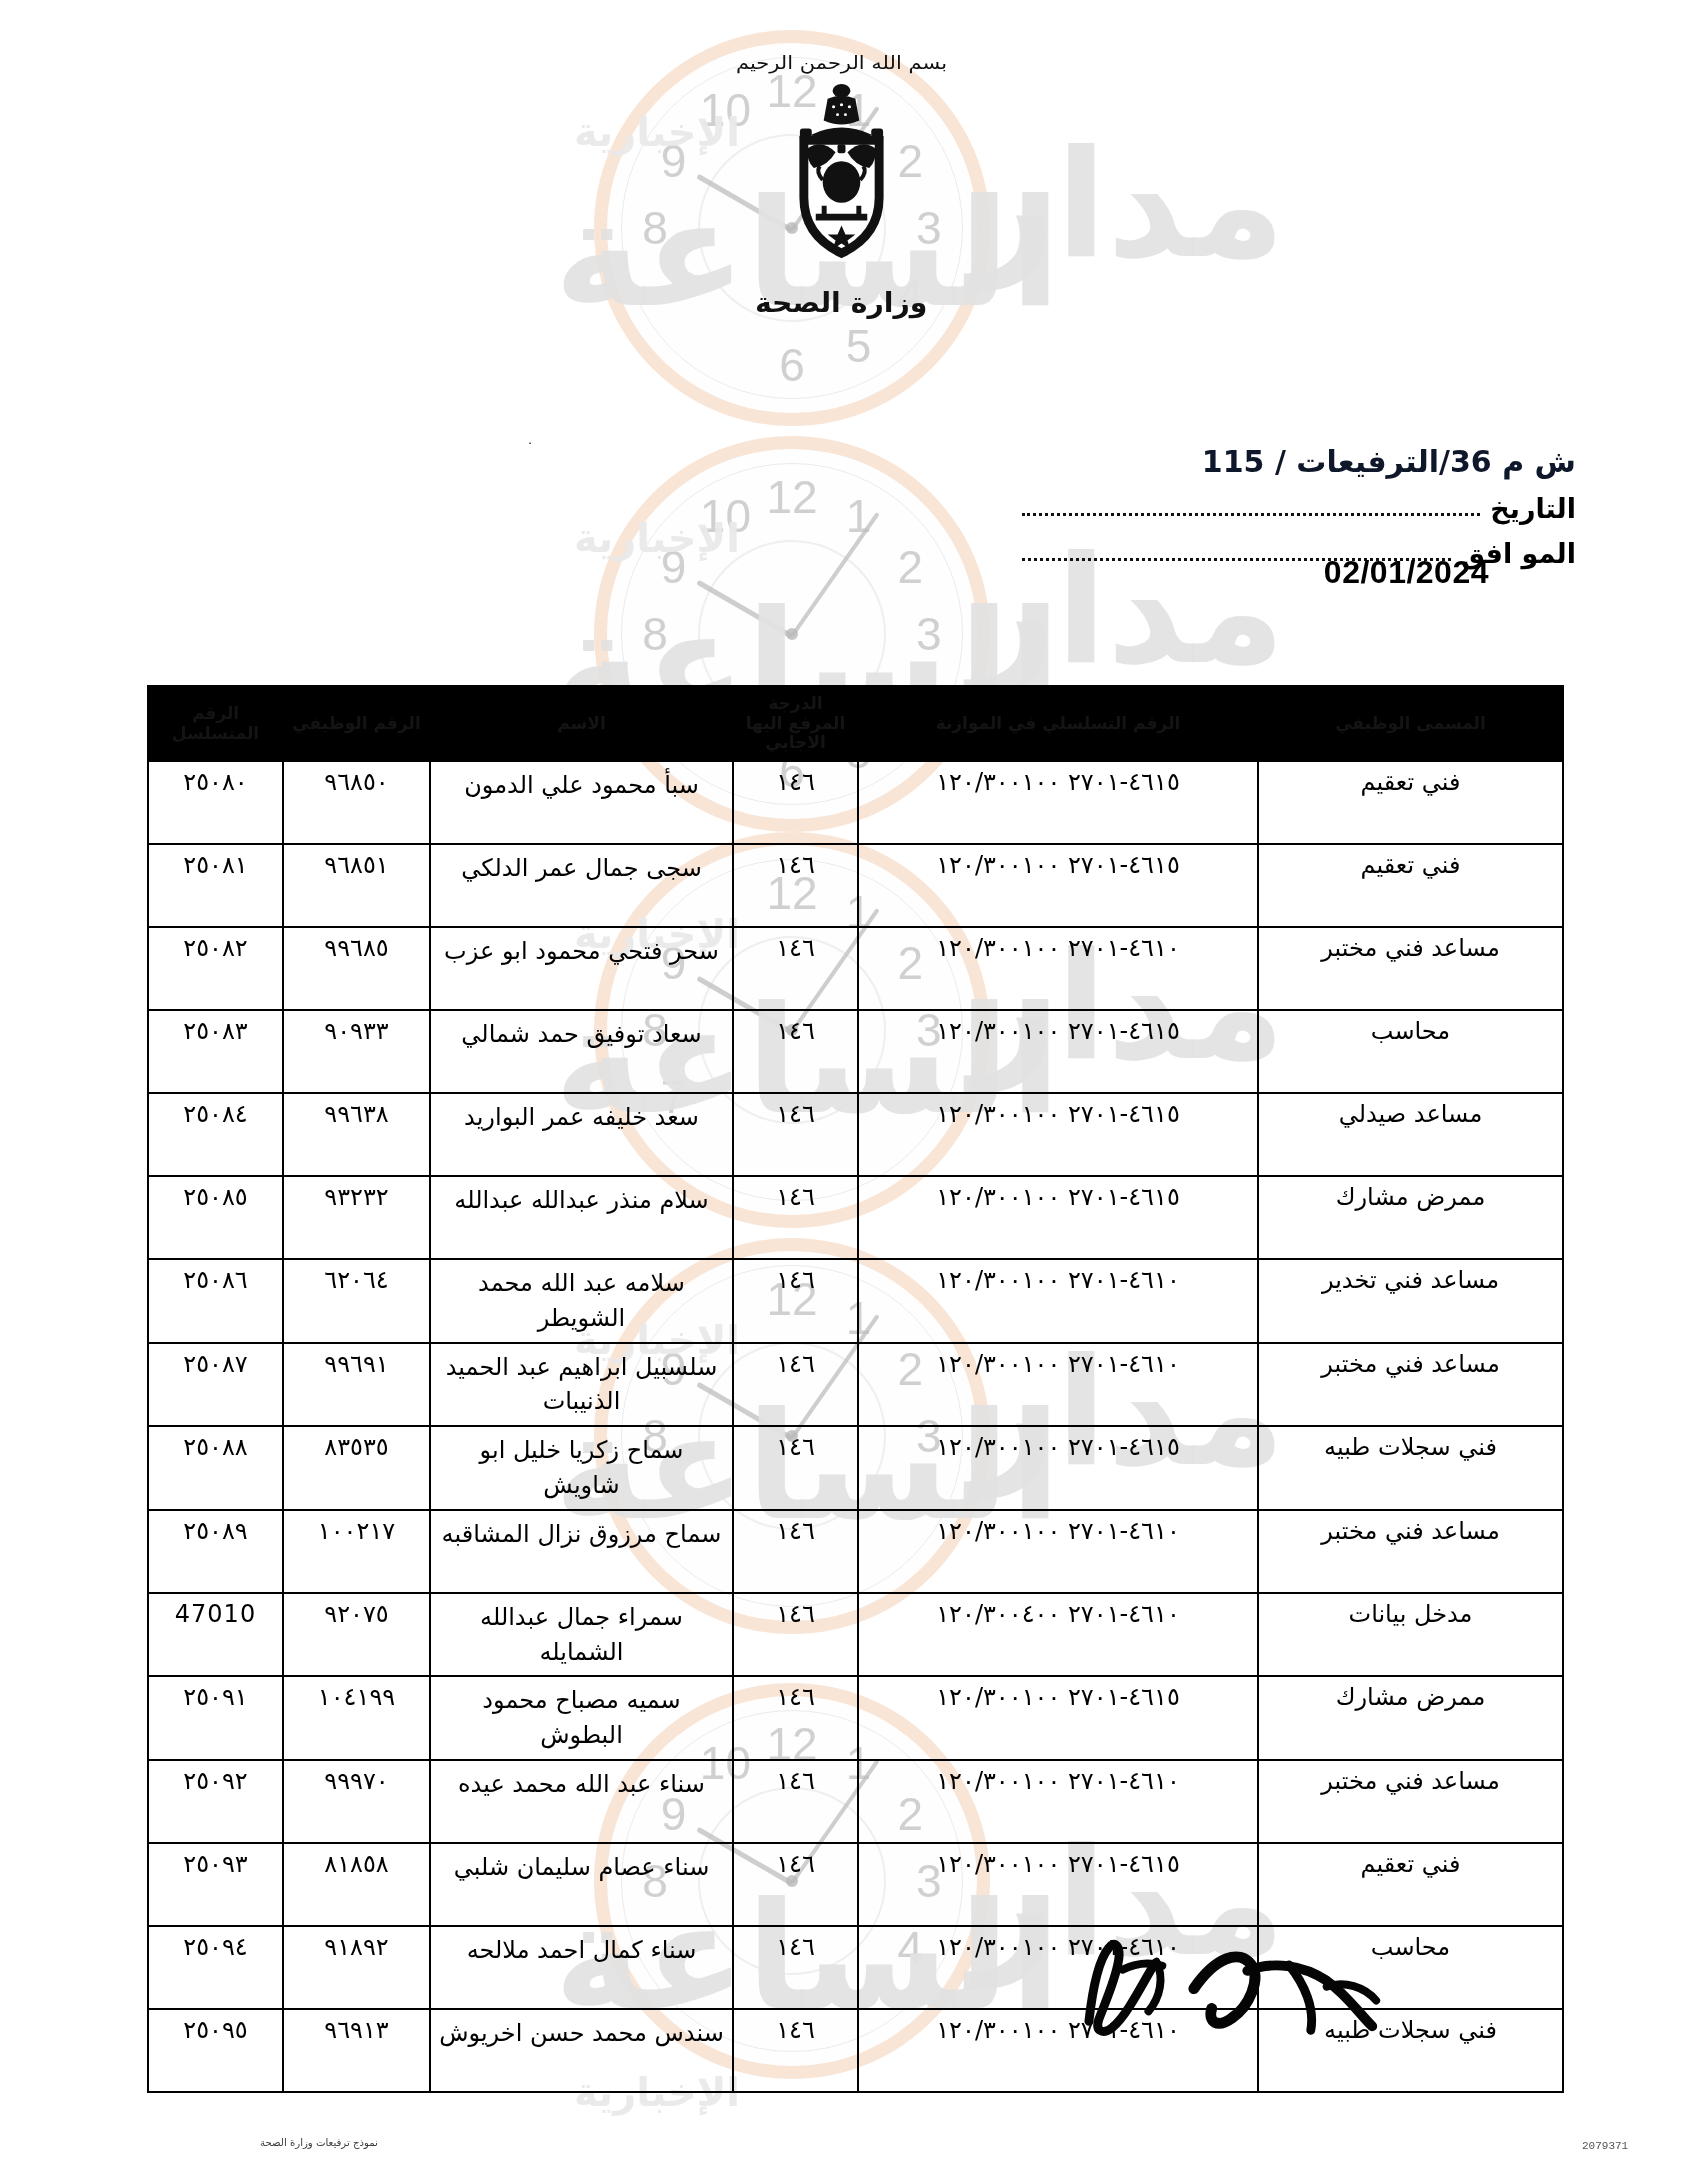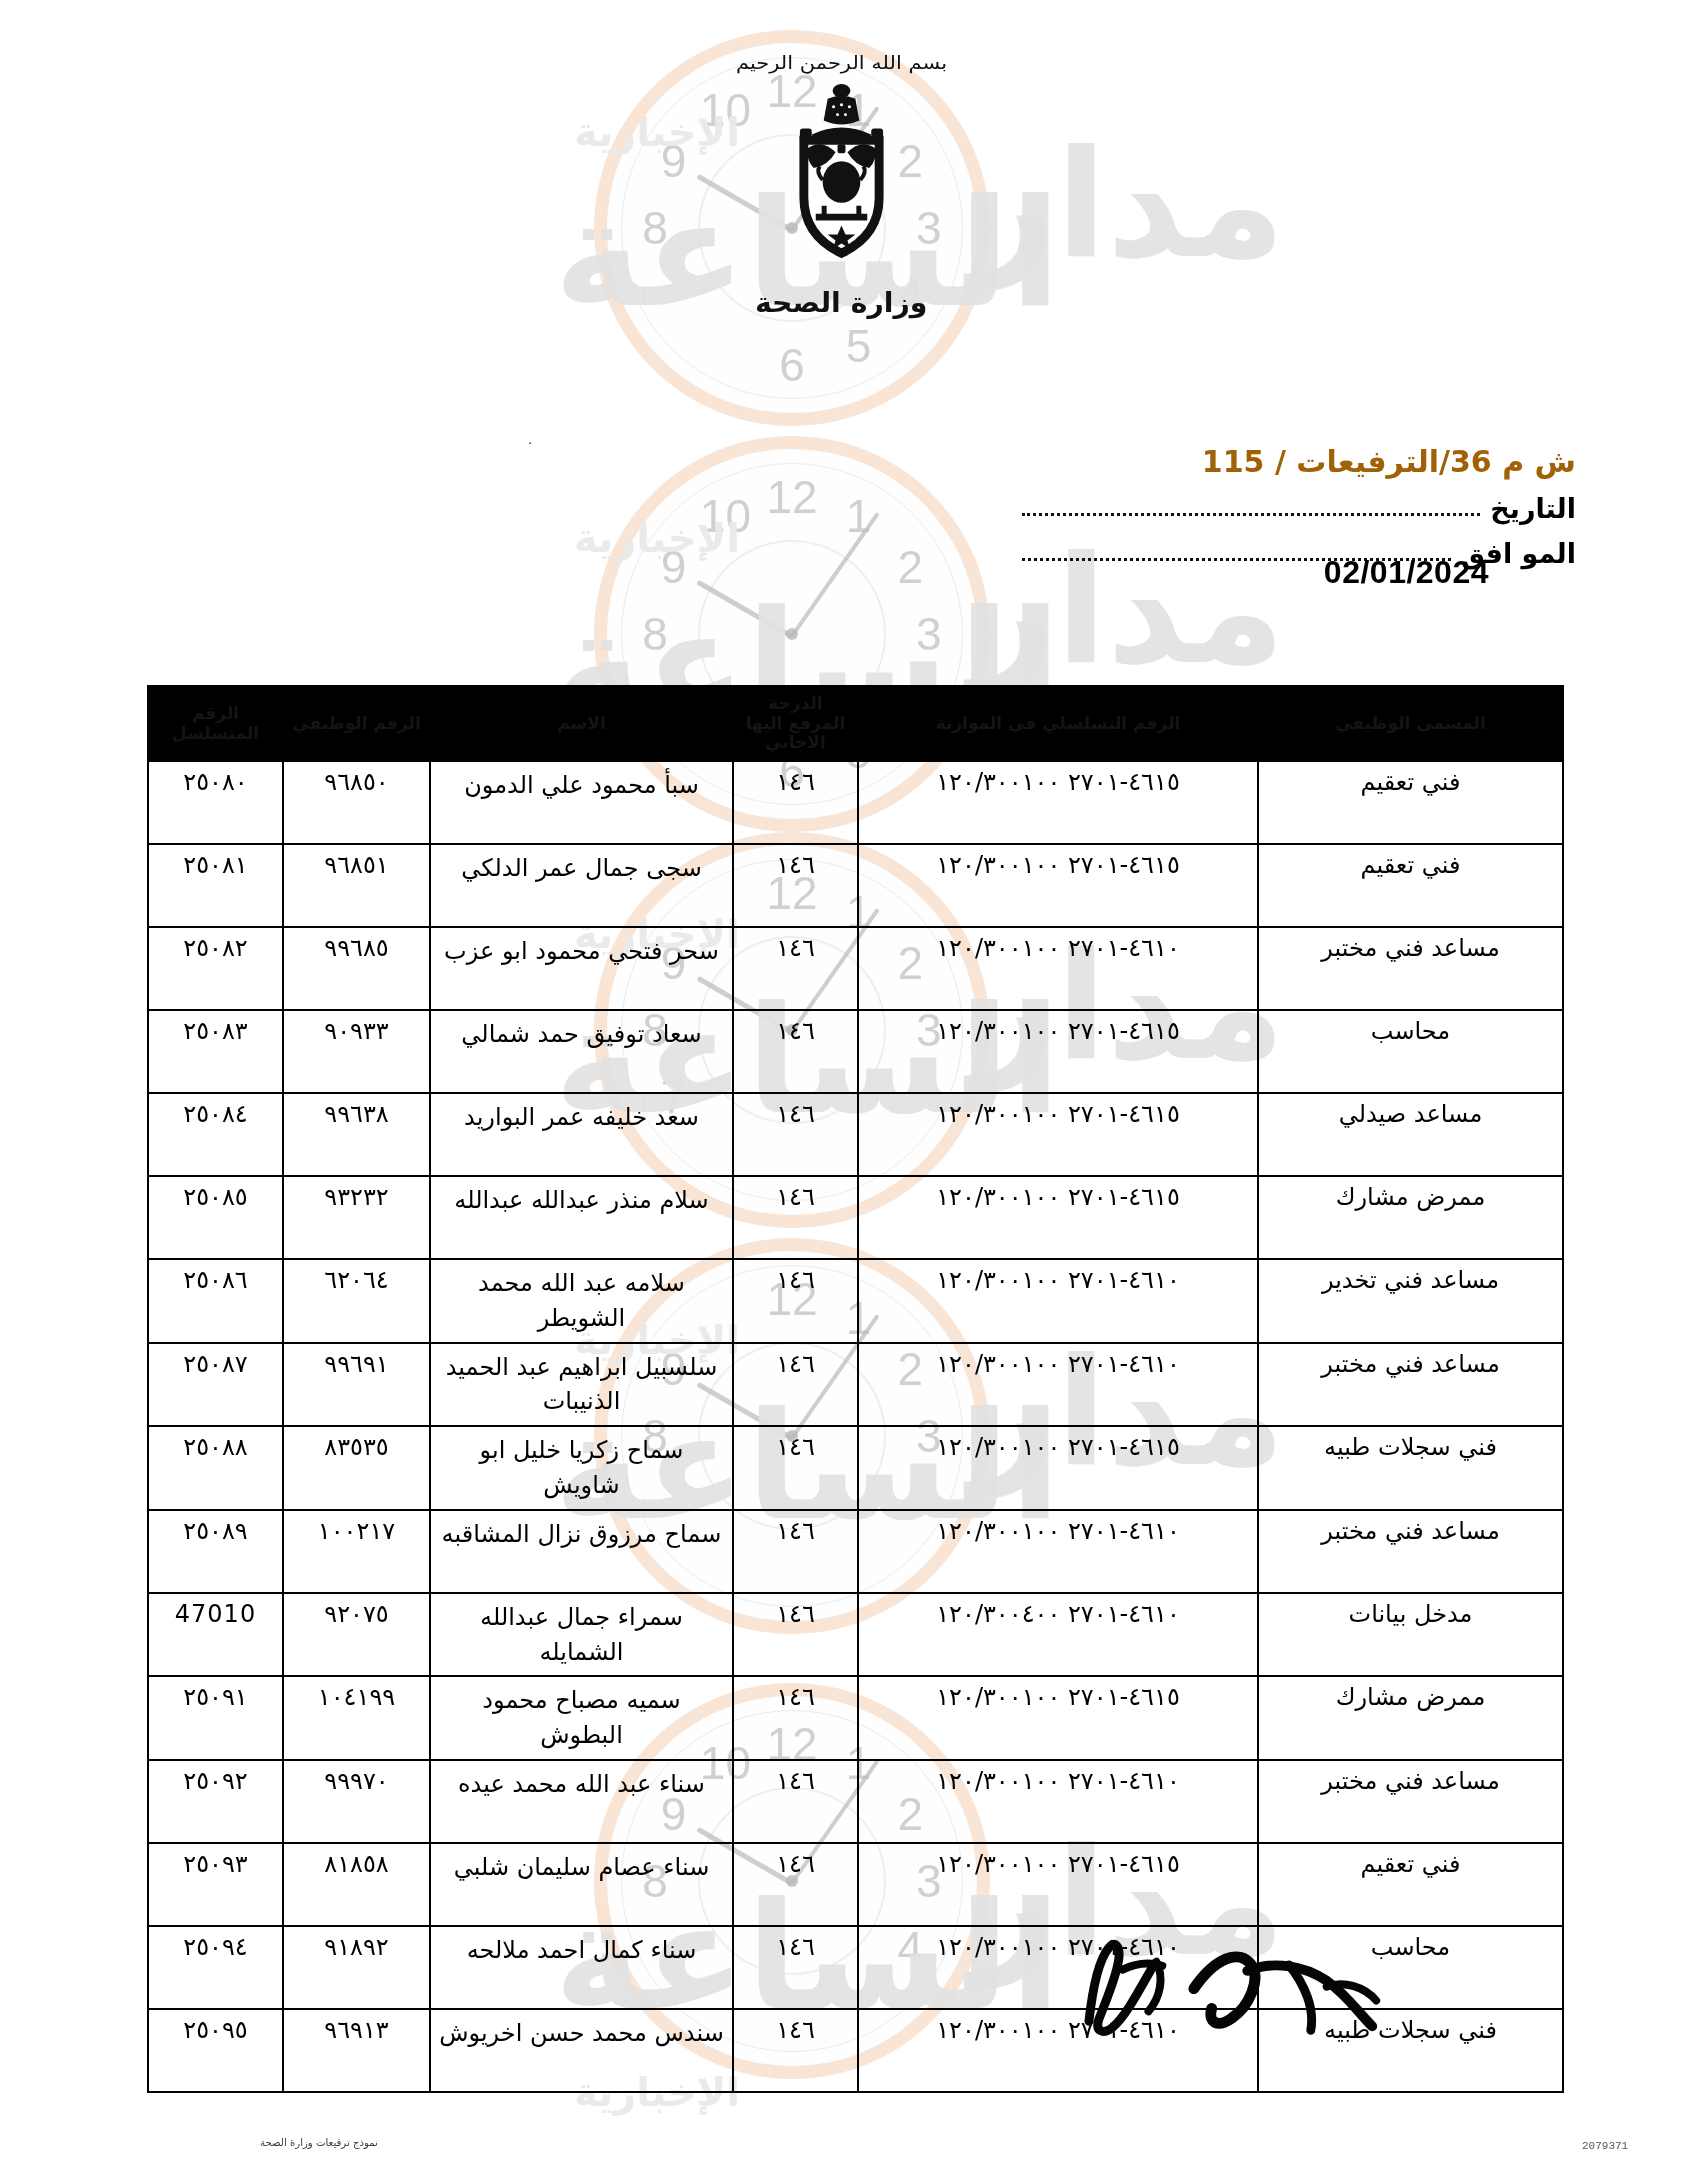--- a/index.html
+++ b/index.html
@@ -80,21 +80,21 @@
   .tiny-dot{
     position:absolute;left:528px;top:432px;font-size:13px;color:#222;
   }
 
   
   .hdr{
     position:absolute;right:107px;top:444px;width:554px;
     text-align:right;direction:rtl;
   }
   .hdr-ref{
-    font-size:30px;font-weight:700;color:#a16207;letter-spacing:-0.5px;
+    font-size:30px;font-weight:700;color:#0f172a;letter-spacing:-0.5px;
     font-family:"DejaVu Sans",sans-serif;margin-bottom:2px;
   }
   .hdr-row{
     display:flex;align-items:flex-end;justify-content:flex-start;
     gap:10px;margin-top:2px;height:43px;
   }
   .hdr-label{
     font-size:27px;font-weight:700;font-family:"DejaVu Sans",sans-serif;
     white-space:nowrap;letter-spacing:-1px;
   }

